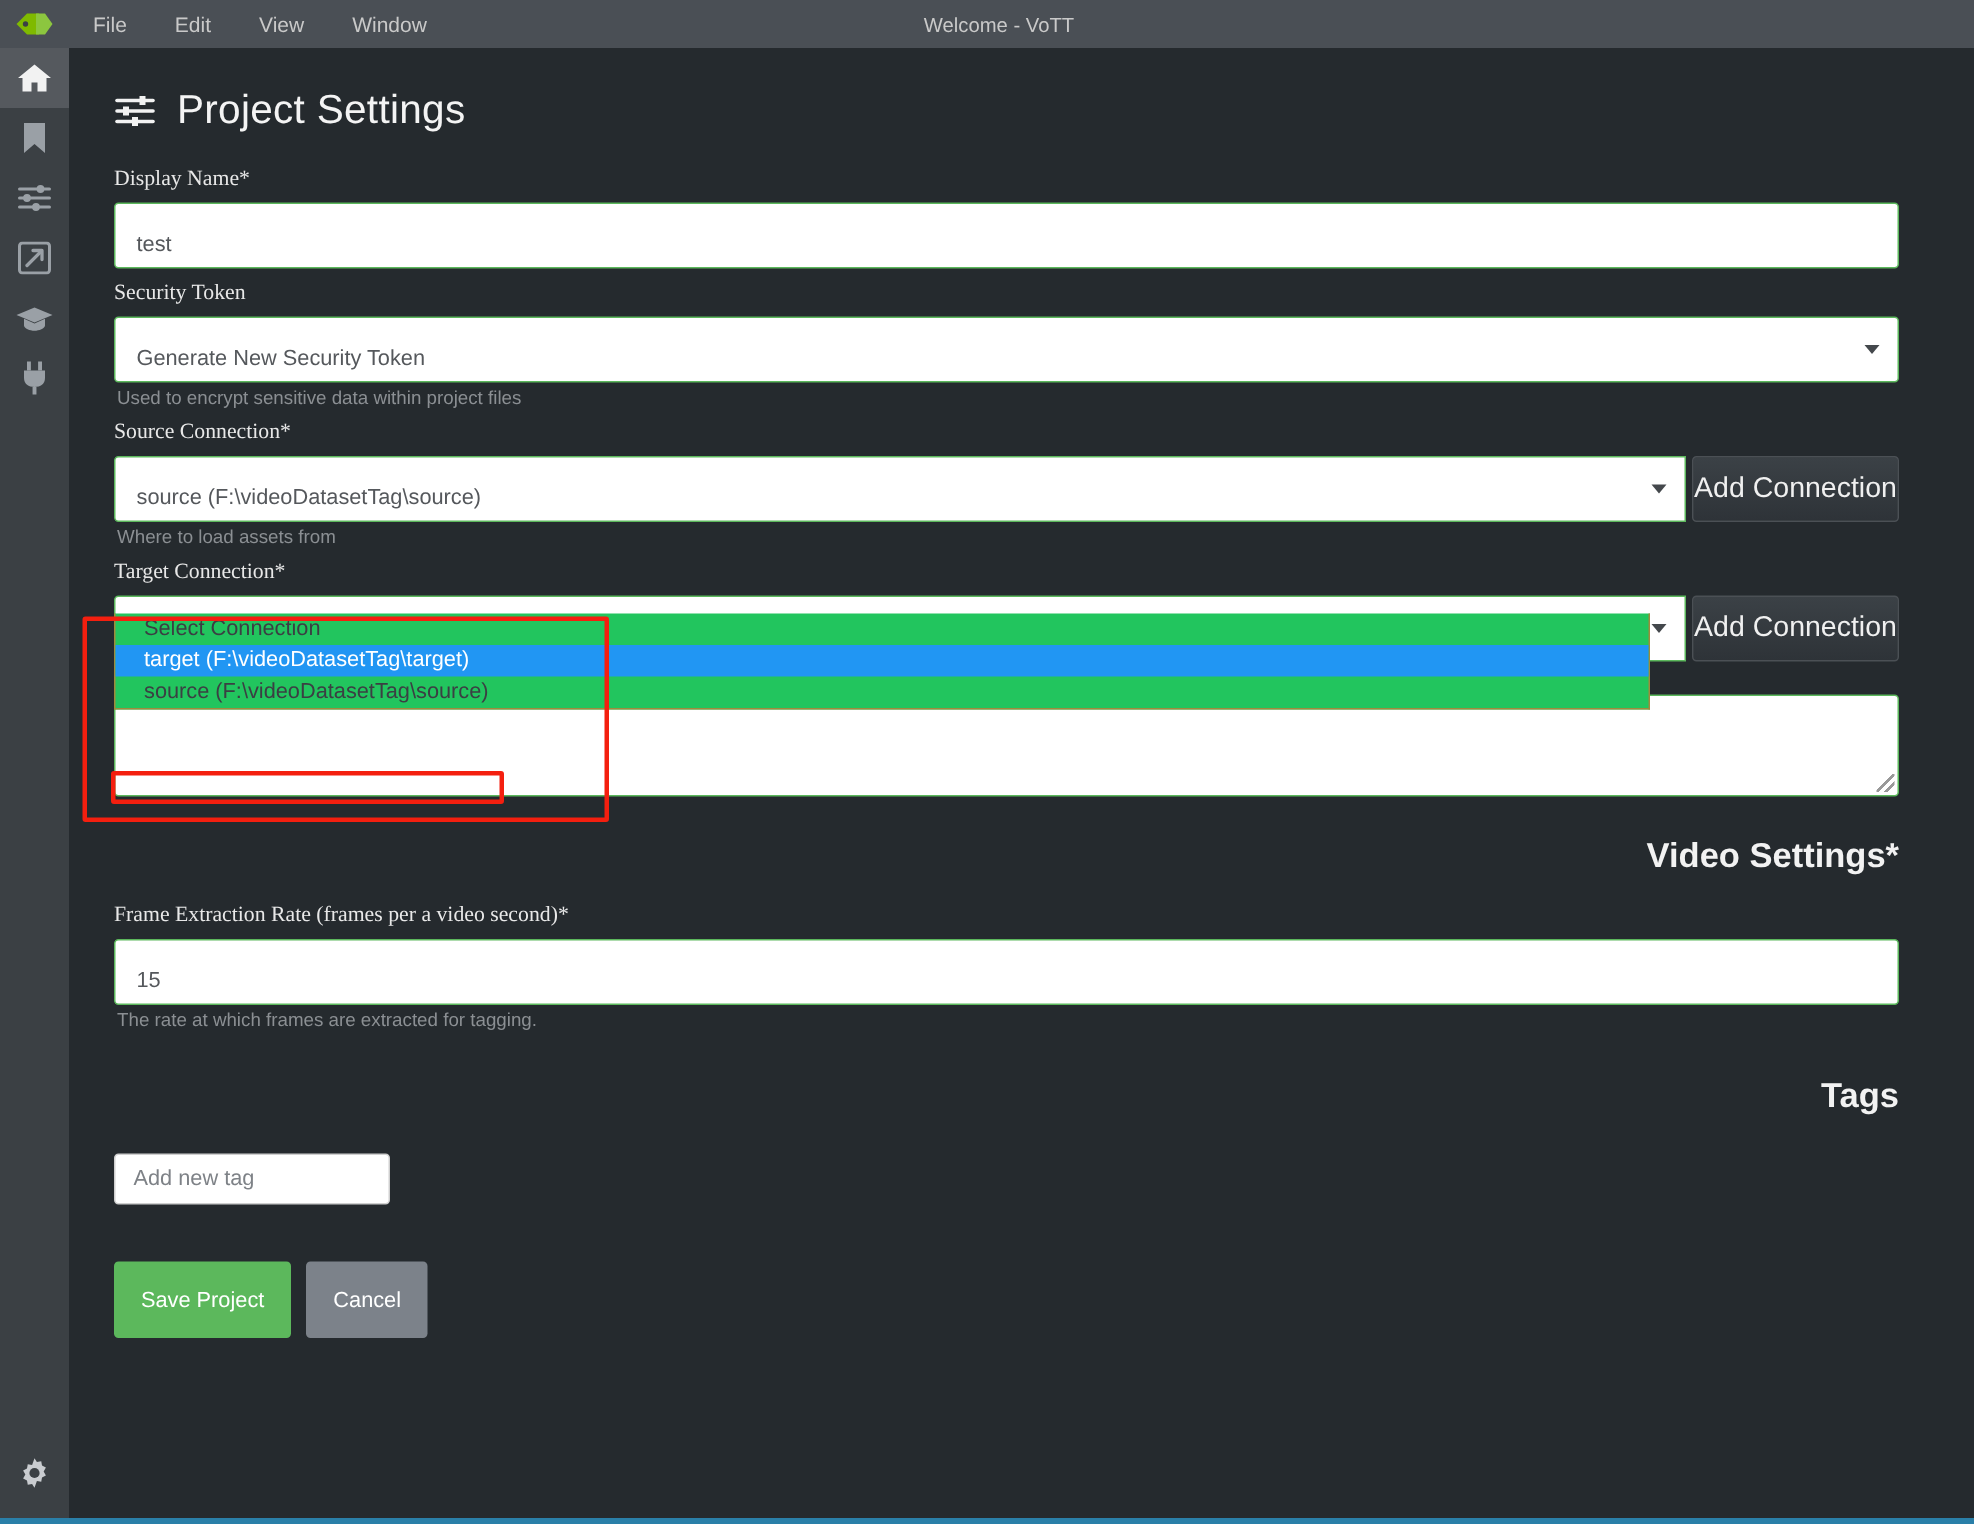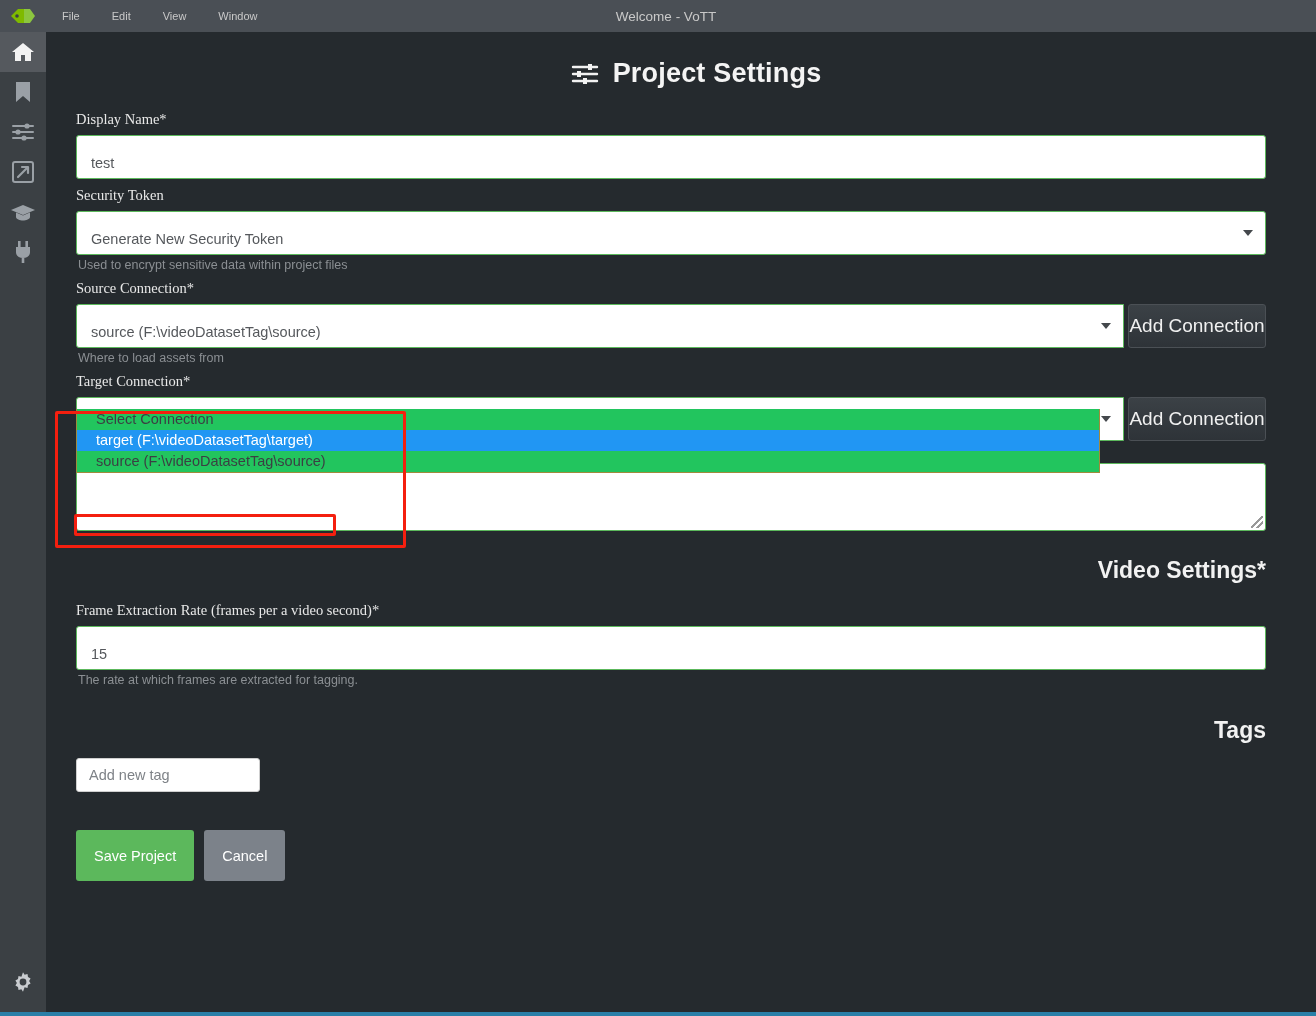--- a/index.html
+++ b/index.html
@@ -13,21 +13,21 @@
 
   
   .titlebar {
     height: 32px; background: #4a4f55; flex: 0 0 32px;
     display: flex; align-items: center; position: relative;
   }
   .logo { width: 46px; height: 32px; display: flex; align-items: center; justify-content: center; }
   .logo svg { display: block; }
   .menu { display: flex; align-items: center; gap: 0px; }
   .menu-item {
-    color: #c9c9c9; font-size: 11px; padding: 5px 16px; cursor: default; line-height: 16px; text-align: center;
+    color: #c9c9c9; font-size: 14px; padding: 5px 16px; cursor: default; line-height: 16px; text-align: center;
   }
   .win-title {
     position: absolute; left: 16px; right: 0; text-align: center;
     color: #c9c9c9; font-size: 13.5px; pointer-events: none;
   }
 
   
   .body { flex: 1 1 auto; display: flex; min-height: 0; position: relative; }
 
   
@@ -45,21 +45,21 @@
   .side-btn svg { display: block; }
 
   
   .main {
     flex: 1 1 auto; background: #252a2e; position: relative;
     padding: 0; overflow: hidden;
   }
   .page-title {
     display: flex; align-items: center; gap: 14px;
     padding: 26px 0 14px 30px;
-    color: #f4f4f4; font-size: 27px; font-weight: bold; letter-spacing: .2px; justify-content: center;
+    color: #f4f4f4; font-size: 27px; font-weight: normal; letter-spacing: .2px;
   }
   .page-title .ttl-icon { display: flex; align-items: center; }
 
   .form { padding: 0 50px 0 30px; }
   .field { margin-bottom: 0; }
   .label {
     color: #e8e8e8; font-size: 14.5px; padding: 8px 0 7px 0; display: block; font-family: Liberation Serif, serif;
   }
   .hint { color: #8b8f93; font-size: 12.5px; padding: 3px 0 0 2px; display: block; }
 
@@ -116,21 +116,21 @@
   .section-head {
     color: #f2f2f2; font-size: 23px; font-weight: bold;
     padding: 26px 0 10px 0;
     text-align: right;
   }
   .section-head.tags { padding-top: 30px; }
 
   .tag-input {
     width: 184px; height: 34px; background: #fff; border: 1px solid #cfcfcf;
     border-radius: 3px; color: #7e8287; font-size: 14.5px;
-    display: flex; align-items: center; padding: 0 12px; margin-top: 4px;
+    display: flex; align-items: center; padding: 0 12px; margin-top: 15px;
   }
 
   .btn-row { display: flex; gap: 10px; margin-top: 38px; }
   .btn {
     border: none; border-radius: 3px; cursor: pointer; color: #fff;
     font-size: 14.5px; height: 51px; padding: 0 18px;
     font-family: "Liberation Sans", sans-serif;
     display: flex; align-items: center; justify-content: center;
   }
   .btn.save { background: #5cb85c; }

